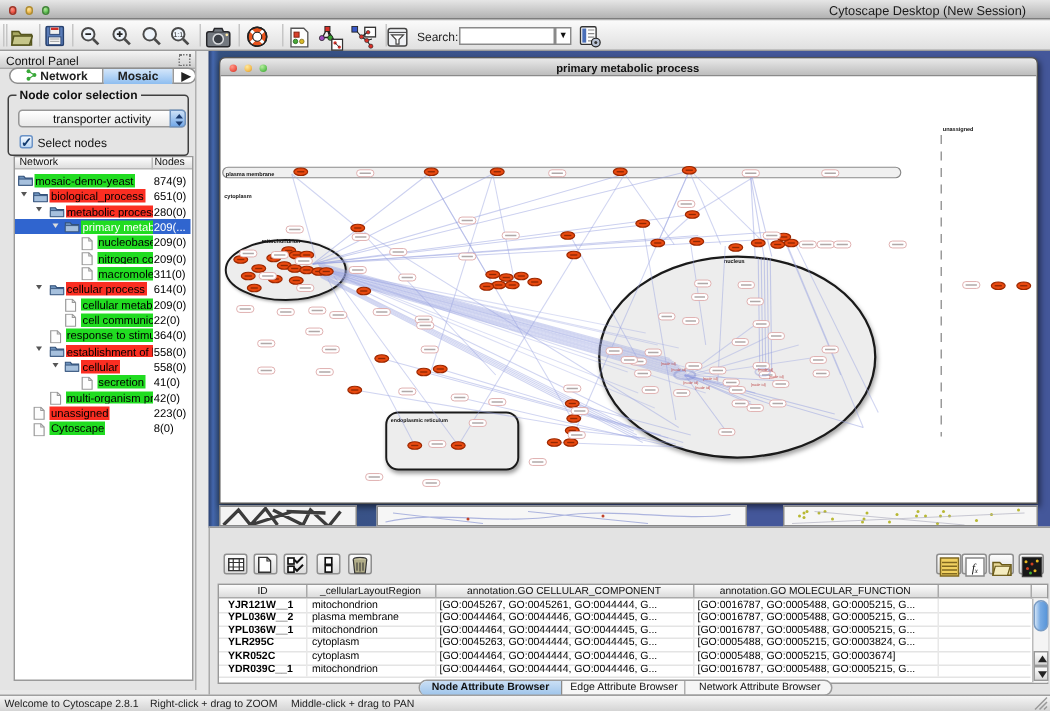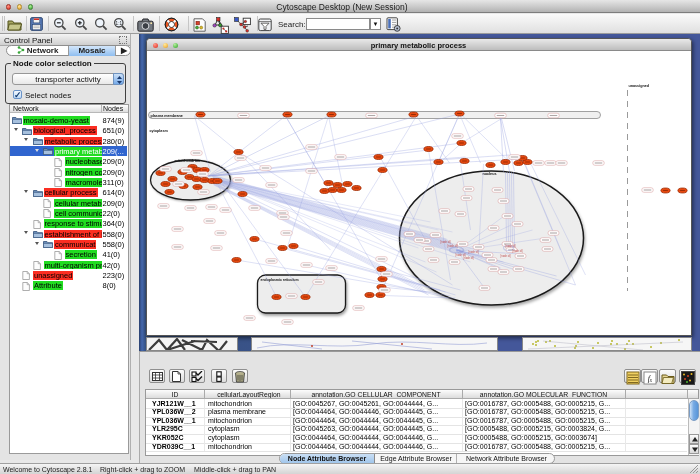--- a/index.html
+++ b/index.html
@@ -1,18 +1,18 @@
 <!DOCTYPE html>
 <html><head><meta charset="utf-8"><style>
 *{margin:0;padding:0;box-sizing:border-box;}
 html,body{width:700px;height:474px;overflow:hidden;font-family:"Liberation Sans",sans-serif;background:#e8e8e8;}
 .abs{position:absolute;}
 #titlebar{left:0;top:0;width:700px;height:13px;background:linear-gradient(#e6e6e6,#cacaca 55%,#b2b2b2);border-bottom:1px solid #7d7d7d;}
 .tl{position:absolute;top:4px;width:6px;height:6px;border-radius:50%;}
-#titlebar .t{position:absolute;left:0;right:16px;top:1.5px;text-align:center;font-size:8.5px;color:#1a1a1a;}
+#titlebar .t{position:absolute;left:0;right:16px;top:1.5px;text-align:right;font-size:8.5px;color:#1a1a1a;}
 #toolbar{left:0;top:14px;width:700px;height:20px;background:linear-gradient(#fafafa,#e0e0e0);border-bottom:1px solid #9b9b9b;}
 .sep{position:absolute;top:2px;width:1px;height:15px;background:#c6c6c6;}
 #searchlbl{position:absolute;left:278px;top:5.5px;font-size:8px;color:#222;}
 #searchbox{position:absolute;left:306px;top:3.5px;width:64px;height:12px;background:#fff;border:1px solid #8a8a8a;}
 #searcharrow{position:absolute;left:370px;top:3.5px;width:11px;height:12px;background:#fff;border:1px solid #8a8a8a;font-size:6px;text-align:center;line-height:11px;color:#111;}
 #controlpanel{left:0;top:34px;width:130px;height:426px;background:#e4e4e4;}
 #gutter{left:130px;top:34px;width:9px;height:426px;background:#e8e8e8;border-left:1px solid #b0b0b0;}
 #cptitle{left:0;top:0px;width:130px;height:12px;background:linear-gradient(#f4f4f4,#cfcfcf);border-bottom:1px solid #aaa;text-align:center;}
 #cptitle span{position:absolute;left:4px;top:1.5px;font-size:8px;color:#111;}
 .floatic{position:absolute;right:3px;top:2px;width:8px;height:8px;border:1px dotted #777;background:transparent;}
@@ -298,21 +298,21 @@
           </svg></span>
         <span class="nm r" style="left:33.5px;max-width:58.5px">establishment of lo</span>
         <span class="num">558(0)</span>
       </div>
 <div class="trow" style="top:134.16px">
         <span class="arr" style="left:24.5px;border-top-color:#555"></span>
         <span class="fold" style="left:33.0px"><svg width="10" height="8" viewBox="0 0 10 8">
             <path d="M.5 1.5 h3.4 l1 1.2 h4.6 v4.8 h-9 z" fill="#6d92bc" stroke="#33517a" stroke-width=".8"></path>
             <path d="M.5 3.4 h9 v4.1 h-9 z" fill="#a6c0dd" stroke="#33517a" stroke-width=".6"></path>
           </svg></span>
-        <span class="nm r" style="left:44.0px;max-width:48.0px">communicat</span>
+        <span class="nm r" style="left:44.0px;max-width:48.0px">cellular</span>
         <span class="num">558(0)</span>
       </div>
 <div class="trow" style="top:144.49px">
         <span class="filei" style="left:43.5px"><svg width="8" height="9" viewBox="0 0 8 9">
             <path d="M.8 .5 h4.4 l2.2 2.2 v5.8 H.8 z" fill="#fdfdfd" stroke="#9a9a9a" stroke-width=".8"></path>
             <path d="M5.2 .5 v2.2 h2.2" fill="none" stroke="#9a9a9a" stroke-width=".7"></path>
           </svg></span>
         <span class="nm g" style="left:54.5px;max-width:37.5px">secretion</span>
         <span class="num">41(0)</span>
       </div>
@@ -330,21 +330,21 @@
             <path d="M5.2 .5 v2.2 h2.2" fill="none" stroke="#9a9a9a" stroke-width=".7"></path>
           </svg></span>
         <span class="nm r" style="left:23.0px;max-width:69.0px">unassigned</span>
         <span class="num">223(0)</span>
       </div>
 <div class="trow" style="top:175.48000000000005px">
         <span class="filei" style="left:12.0px"><svg width="8" height="9" viewBox="0 0 8 9">
             <path d="M.8 .5 h4.4 l2.2 2.2 v5.8 H.8 z" fill="#fdfdfd" stroke="#9a9a9a" stroke-width=".8"></path>
             <path d="M5.2 .5 v2.2 h2.2" fill="none" stroke="#9a9a9a" stroke-width=".7"></path>
           </svg></span>
-        <span class="nm g" style="left:23.0px;max-width:69.0px">Attribute</span>
+        <span class="nm g" style="left:23.0px;max-width:69.0px">Cytoscape</span>
         <span class="num">8(0)</span>
       </div>
 
   </div>
 </div>
 <div id="gutter" class="abs"></div>
 
 <div id="desktop" class="abs">
   <div id="innerwin">
     <div id="iwtitle">

